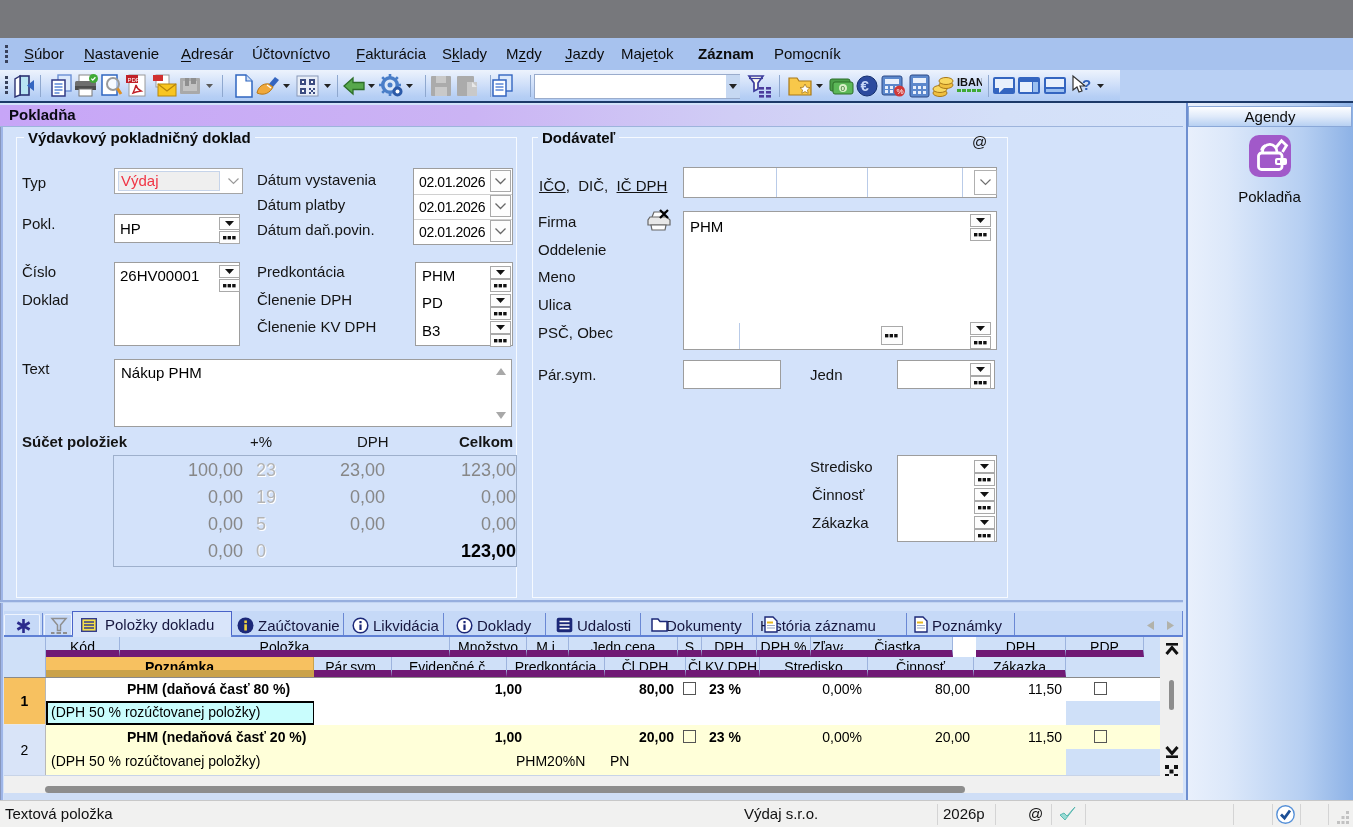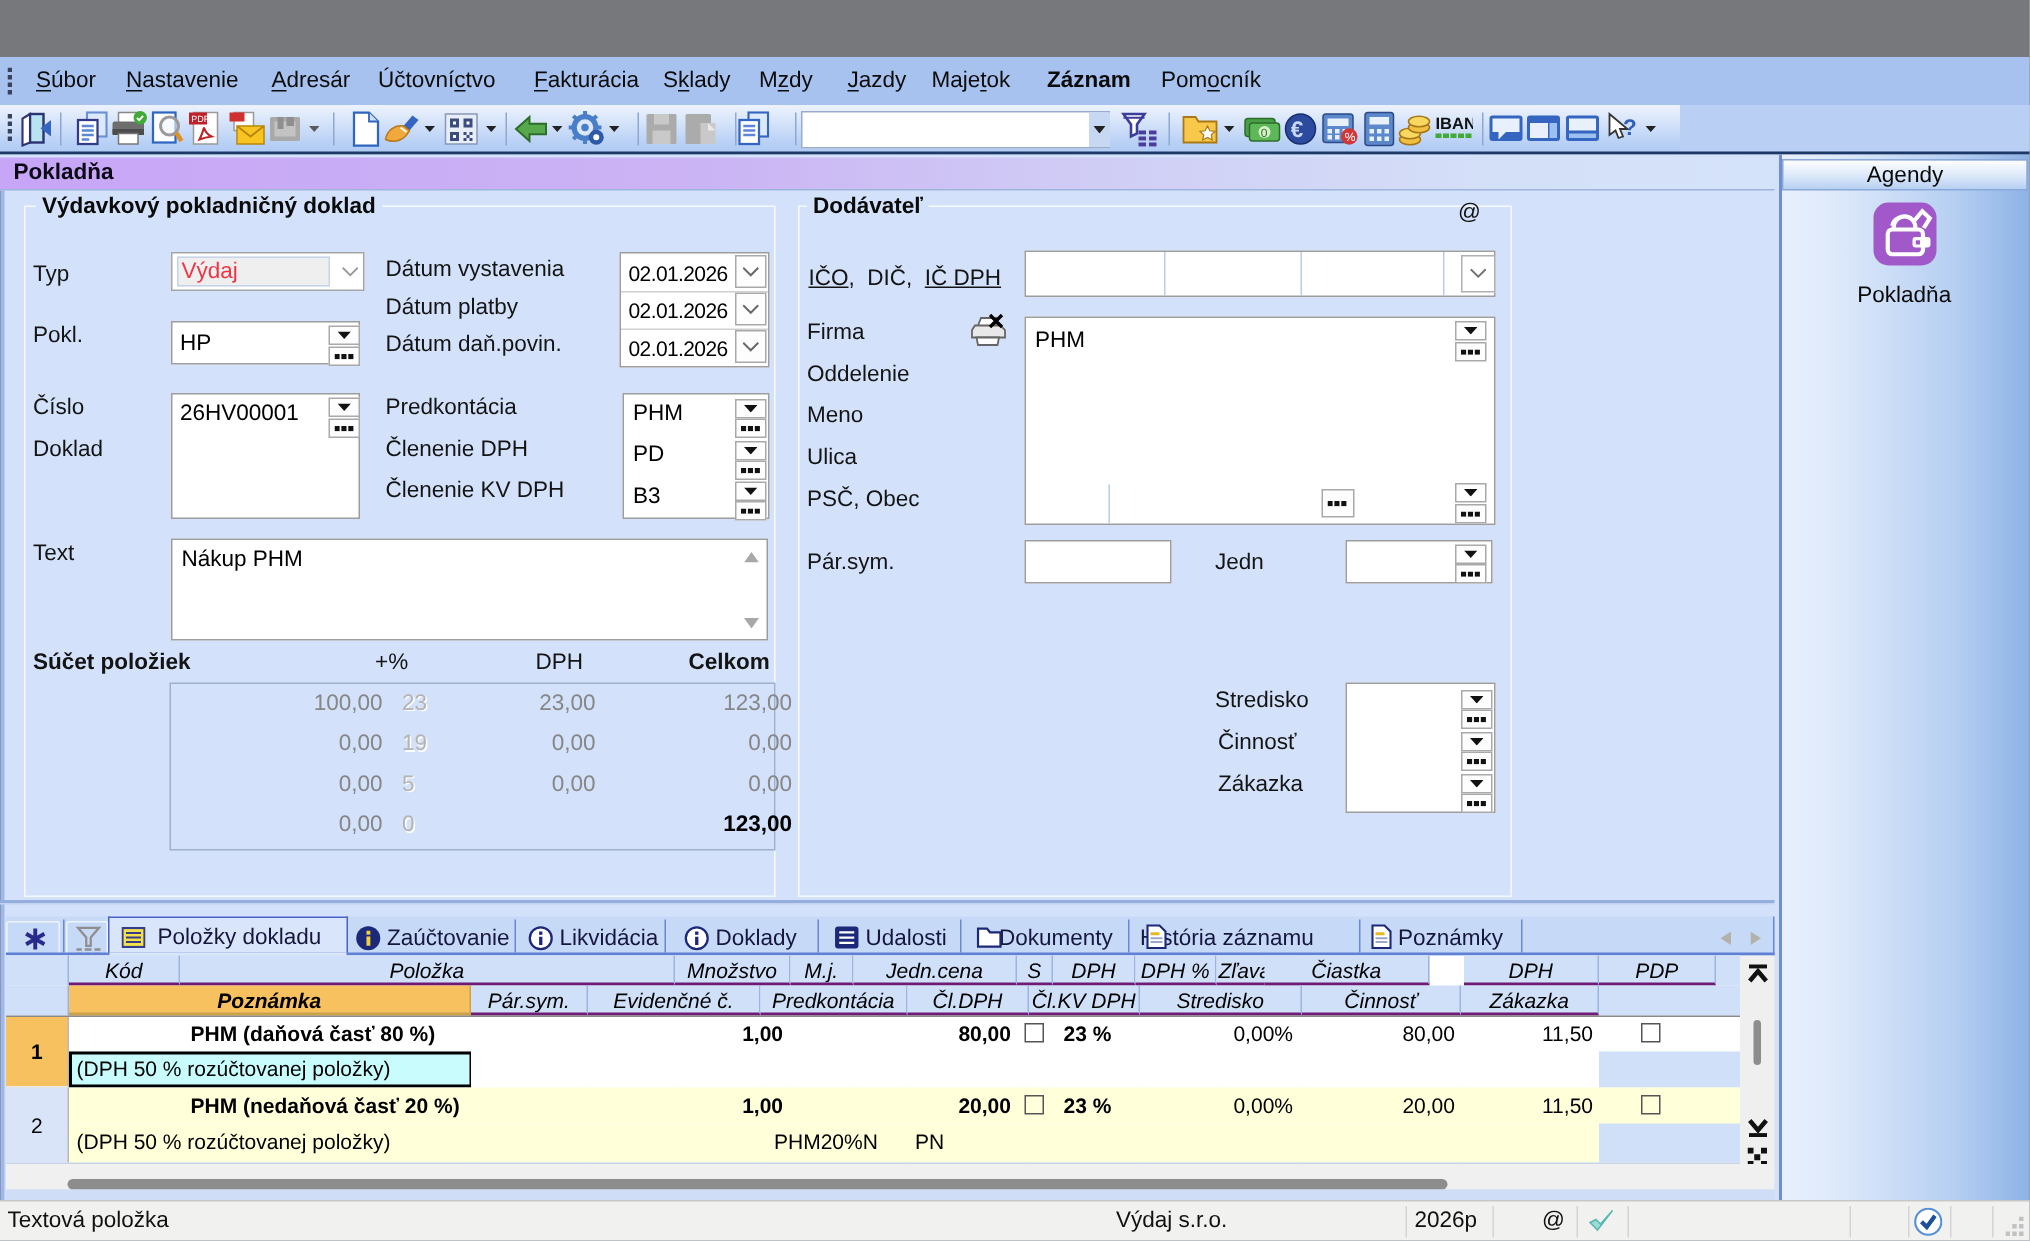--- a/index.html
+++ b/index.html
@@ -30,34 +30,34 @@
 #caption span{position:absolute;left:9px;top:1px;font-size:15px;font-weight:bold;color:#0a0a14;}
 
 .grp{position:absolute;border:1px solid #f6faff;}
 .grplab{position:absolute;top:-9px;background:#d3e2fa;padding:0 4px;font-weight:bold;font-size:15px;color:#0a0a0a;}
 .lab{position:absolute;font-size:15px;color:#141414;white-space:nowrap;}
 .fld{position:absolute;background:#fff;border:1px solid #9d9d9d;}
 .fldtxt{position:absolute;font-size:15px;color:#000;white-space:nowrap;}
 .bd{position:absolute;width:21px;height:13px;background:#fdfdfd;border:1px solid #a9a9a9;}
 .bd svg{position:absolute;left:5px;top:3px;}
 .bdd svg{position:absolute;left:3px;top:4px;}
-.sumrow{position:absolute;left:16px;width:402px;height:20px;font-size:15px;color:#878787;}
+.sumrow{position:absolute;left:4px;width:402px;height:20px;font-size:18px;color:#878787;}
 .sumrow i,.sumrow b,.sumrow s,.sumrow e{position:absolute;font-style:normal;font-weight:normal;text-decoration:none;top:0;}
 .sumrow i{left:0;width:125px;text-align:right;}
 .sumrow b{left:138px;color:#b4b4b4;text-shadow:1px 1px 0 #fff;}
 .sumrow s{left:167px;width:100px;text-align:right;}
 .sumrow e{left:288px;width:110px;text-align:right;}
 
 #tabbar{position:absolute;left:4px;top:508px;width:1179px;height:26px;background:#c6d9f7;}
 .tab{position:absolute;top:3px;height:23px;font-size:15px;color:#16163e;line-height:23px;}
 .tabsep{position:absolute;top:2px;width:1px;height:22px;background:#6a88d4;}
 
 #tablearea{position:absolute;left:4px;top:534px;width:1156px;height:139px;background:#fff;font-size:14px;}
 .hdr{position:absolute;background:#cfe0f8;color:#000;}
-.hc{height:20px;line-height:20px;text-align:center;border-right:1px solid #9db4de;border-bottom:2px solid #701a75;white-space:nowrap;overflow:hidden;font-style:italic;}
+.hc{height:20px;line-height:20px;text-align:center;border-right:1px solid #9db4de;border-bottom:7px solid #701a75;white-space:nowrap;overflow:hidden;}
 .cell{position:absolute;white-space:nowrap;overflow:hidden;line-height:17px;}
 .bb{font-weight:bold;}
 .ra{text-align:right;}
 .cbx{position:absolute;width:13px;height:13px;background:#fff;border:1px solid #555;}
 
 #status{position:absolute;left:0;top:800px;width:1353px;height:27px;background:#f1f1f0;border-top:1px solid #c8c8c8;font-size:15px;color:#111;}
 .sdiv{position:absolute;top:3px;width:1px;height:21px;background:#d4d4d4;}
 
 #agendy{position:absolute;left:1186px;top:103px;width:167px;height:698px;}
 </style></head>

